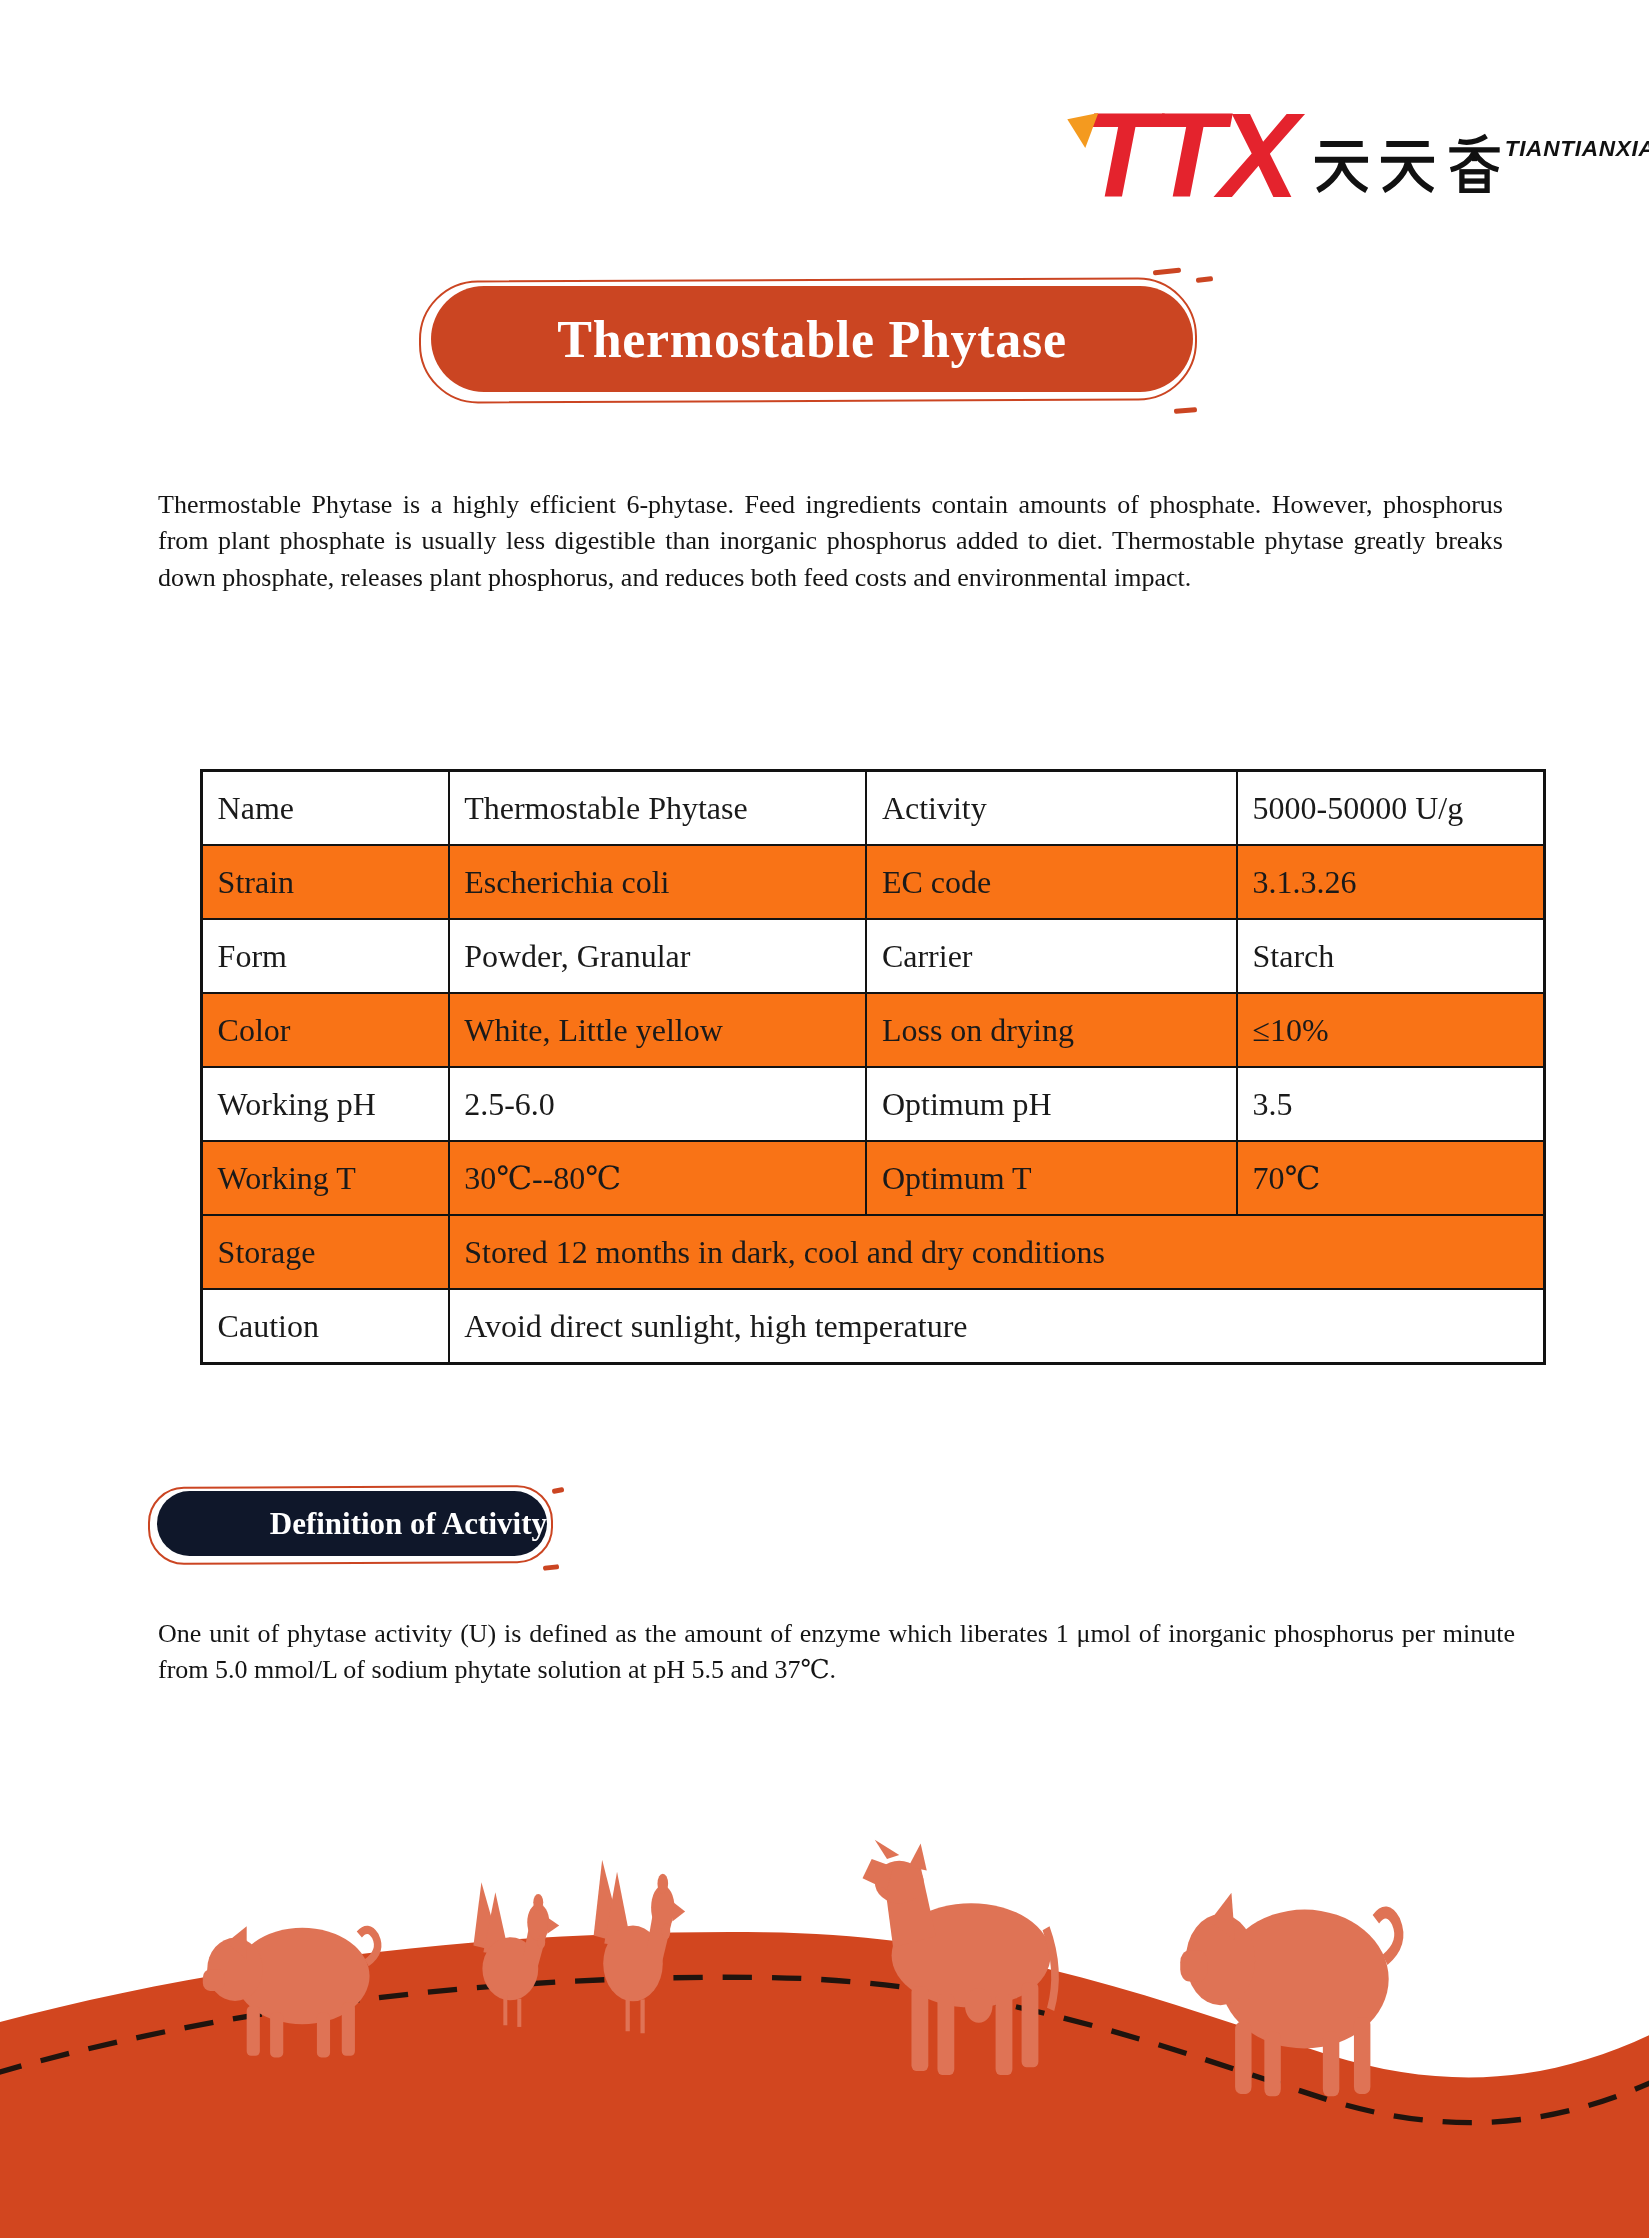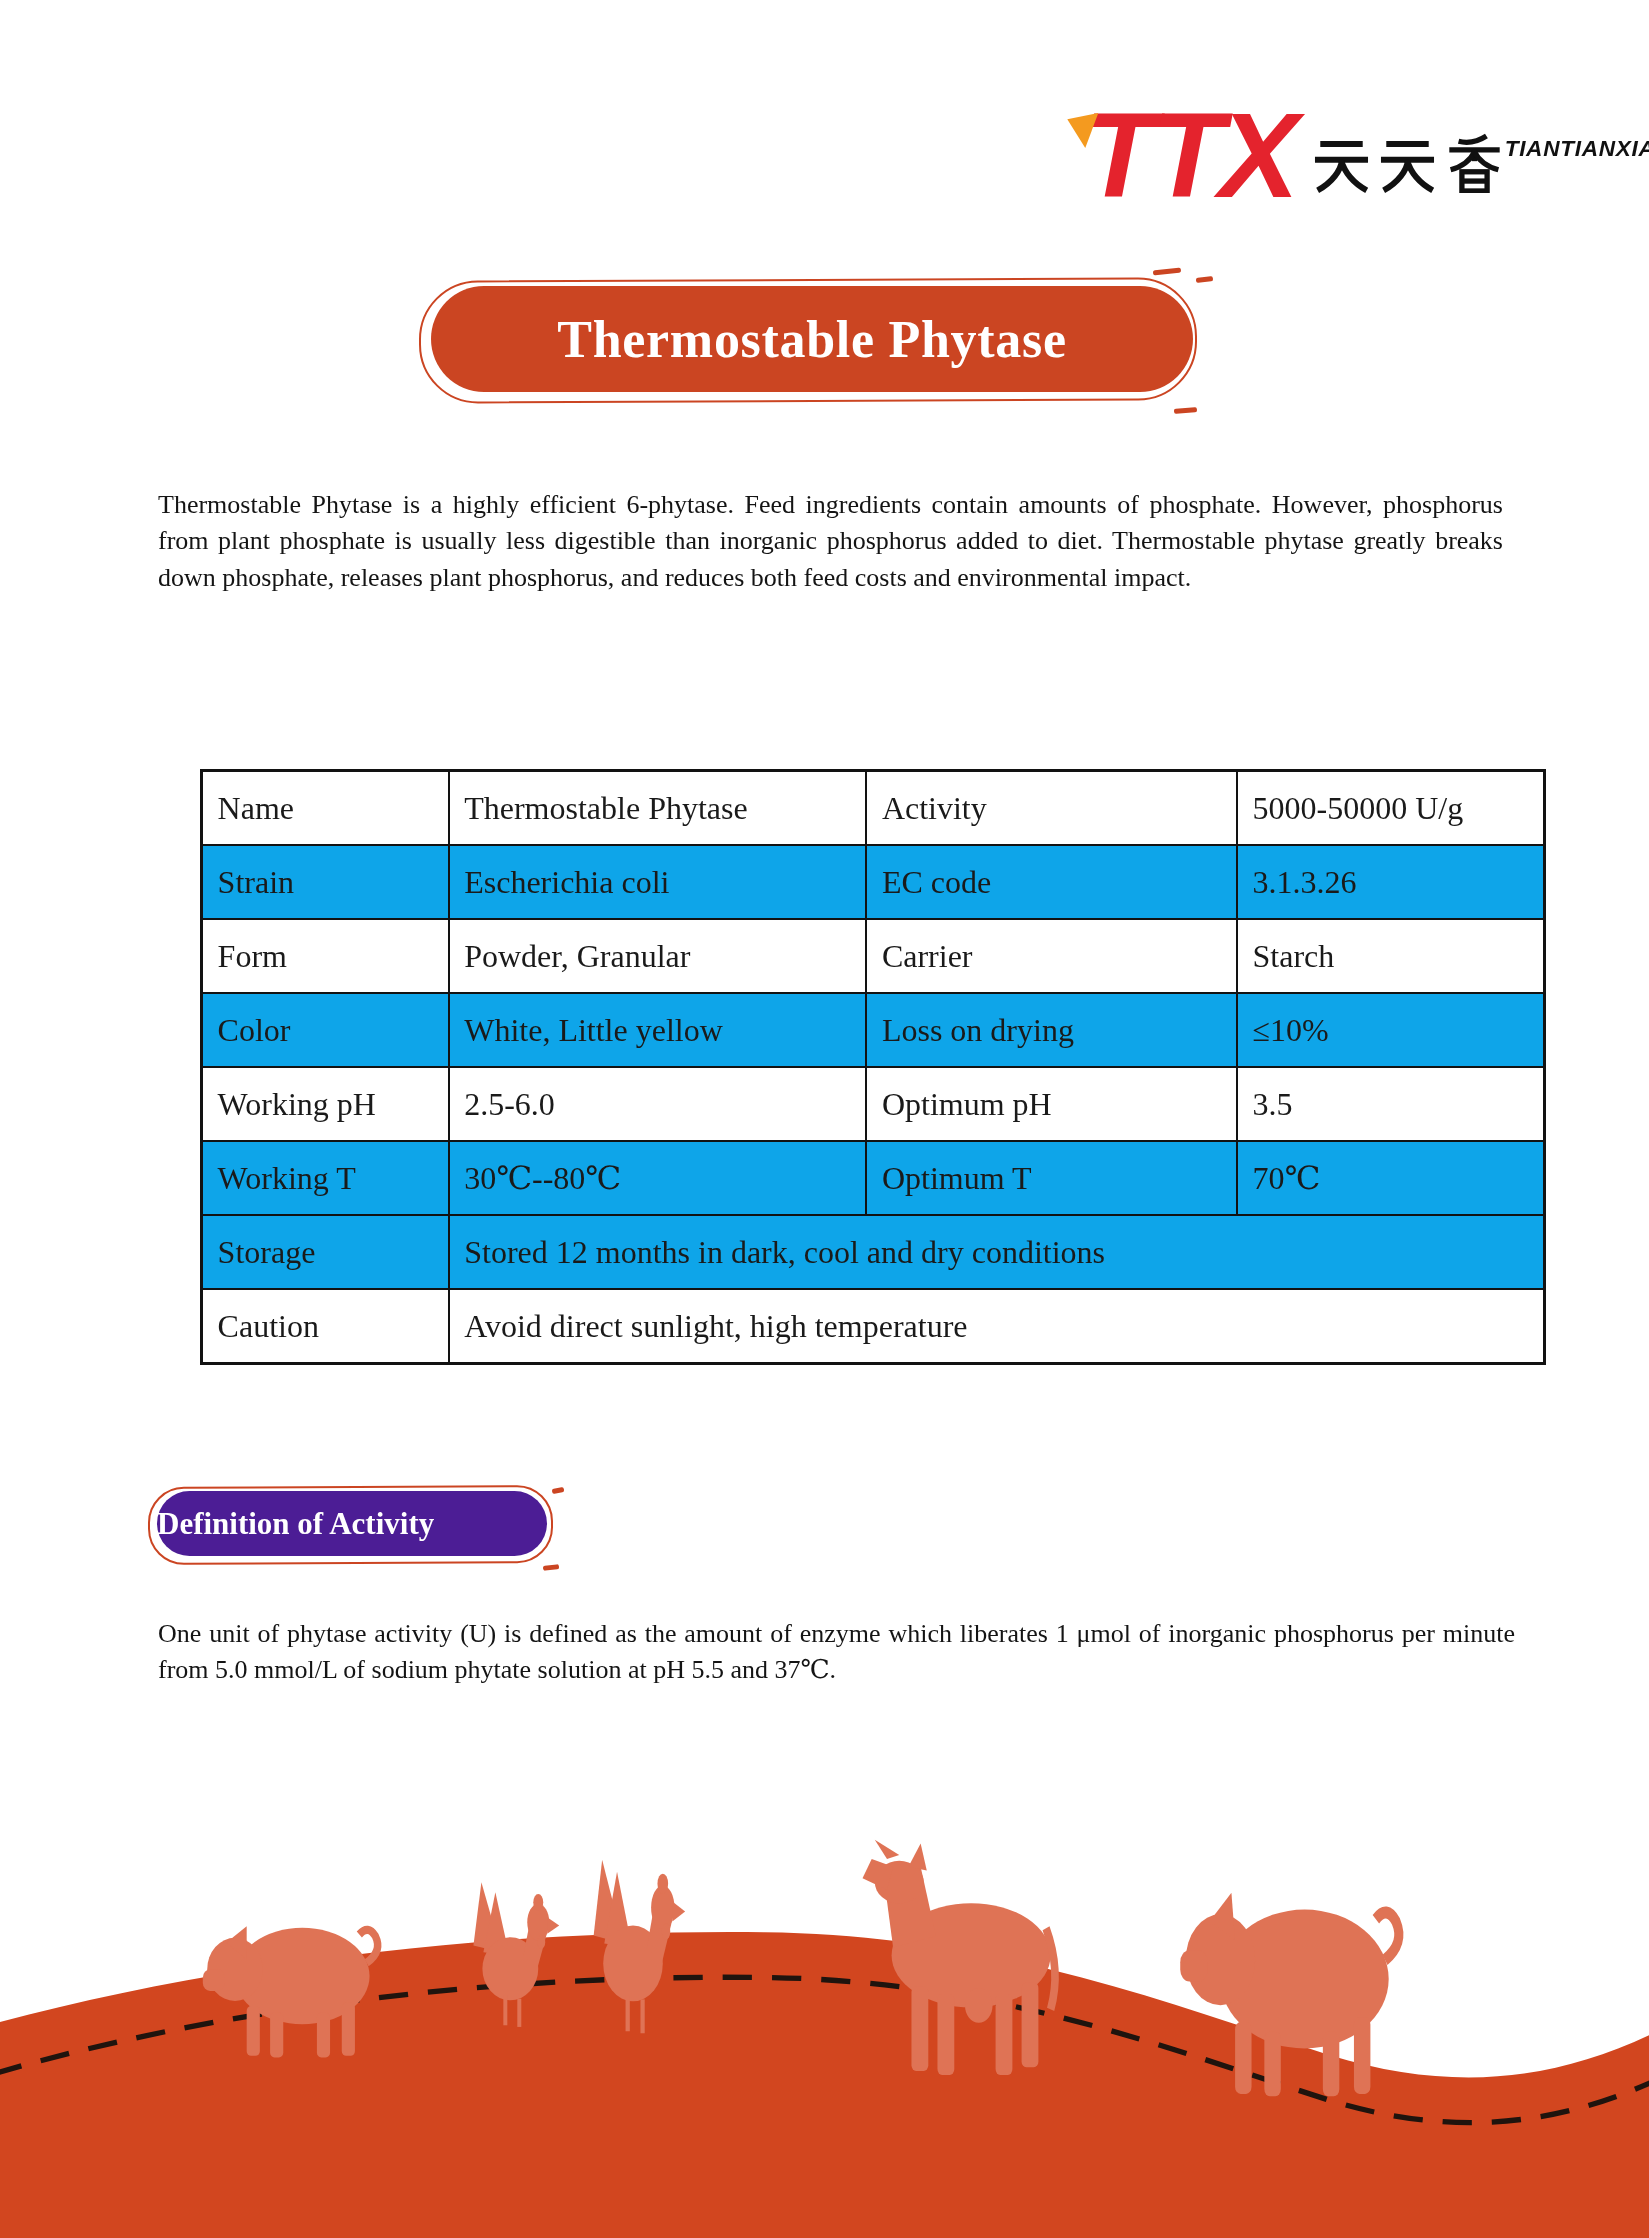--- a/index.html
+++ b/index.html
@@ -23,40 +23,40 @@
   .banner{position:absolute;left:431px;top:286px;width:762px;height:106px;background:#CB4522;
           border-radius:53px;display:flex;align-items:center;justify-content:center;}
   .banner::before{content:"";position:absolute;left:-12px;top:-6.7px;right:-4px;bottom:-10.6px;
           border:2.7px solid #CB4522;border-radius:59px;transform:rotate(-.25deg);}
   .banner-label{color:#ffffff;font-weight:bold;font-size:52px;letter-spacing:0.7px;}
   .tickmark{position:absolute;background:#CB4522;border-radius:2px;}
   .banner .t1{width:28px;height:5.3px;right:12px;top:-17.3px;transform:rotate(-6deg);}
   .banner .t2{width:17.3px;height:5.3px;right:-20px;top:-9.3px;transform:rotate(-6deg);}
   .banner .t3{width:22.6px;height:5.3px;right:-4px;bottom:-21px;transform:rotate(-4deg);}
 
-  .badge{position:absolute;left:157px;top:1491px;width:390px;height:65px;background:#4c1d95;
-         border-radius:33px;display:flex;align-items:center;justify-content:flex-start;}
+  .badge{position:absolute;left:157px;top:1491px;width:390px;height:65px;background:#0f172a;
+         border-radius:33px;display:flex;align-items:center;justify-content:flex-end;}
   .badge::before{content:"";position:absolute;left:-9.3px;top:-5.3px;right:-5.3px;bottom:-8px;
          border:2px solid #CB4522;border-radius:36px;transform:rotate(-.3deg);}
   .badge-label{color:#fff;font-weight:bold;font-size:31px;}
   .badge .t1{width:12px;height:4.7px;right:-17.3px;top:-2.7px;transform:rotate(-10deg);}
   .badge .t2{width:16px;height:4.7px;right:-12px;bottom:-13.3px;transform:rotate(-6deg);}
 
   
   .para{position:absolute;font-size:26px;line-height:1.40;text-align:justify;color:#141414;}
   .intro{left:158px;top:461px;width:1345px;}
   .definition{left:158px;top:1590px;width:1357px;}
 
   
   .spec{position:absolute;left:200px;top:769px;width:1346px;border-collapse:collapse;
         font-size:32px;color:#1a1a1a;}
   .spec td{border:2px solid #121212;height:72px;padding:0 0 0 14.6px;vertical-align:middle;
         background:#ffffff;}
   .spec{border:3.3px solid #121212;}
-  .spec tr.shaded td{background:#0ea5e9;}
+  .spec tr.shaded td{background:#f97316;}
 
   
   .footer-art{position:absolute;left:0;bottom:0;width:1649px;height:466px;}
 </style>
 </head>
 <body>
 
 <div class="page">
 
   <div class="logo">

